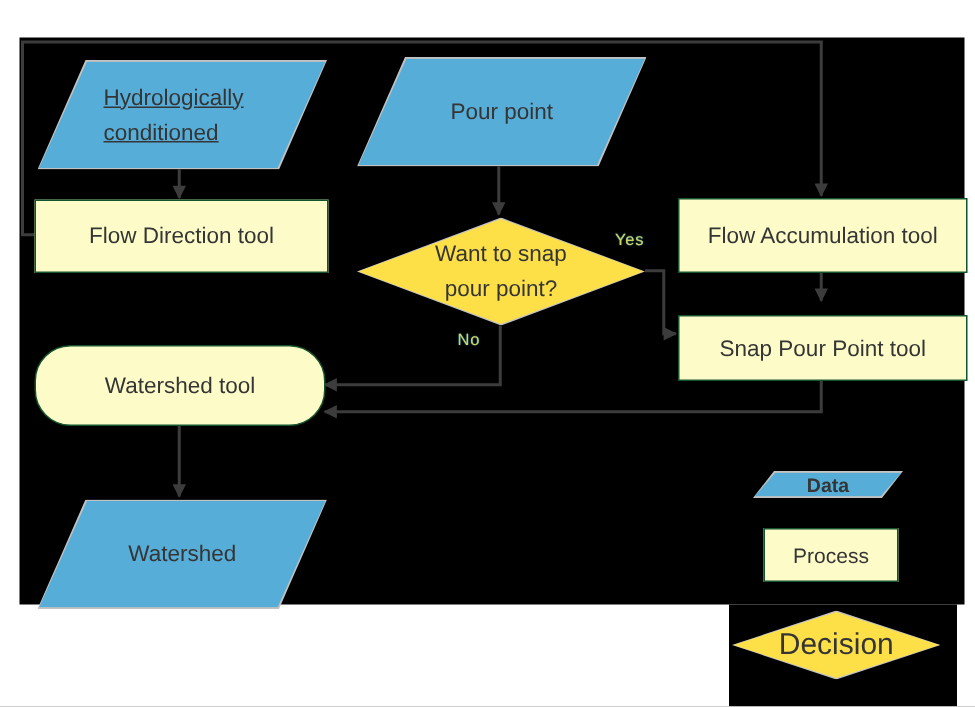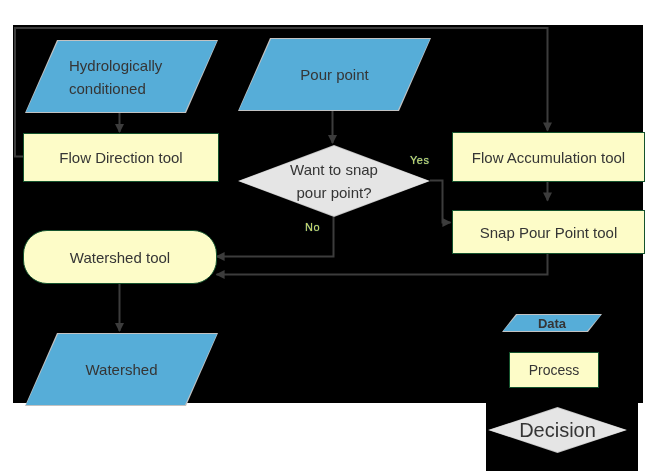--- a/index.html
+++ b/index.html
@@ -13,25 +13,25 @@
         color:#353535;font-size:15px;}
   
   .clip-outer{position:absolute;inset:0;}
   .clip-inner{position:absolute;inset:1px;display:flex;align-items:center;justify-content:center;
               flex-direction:column;text-align:center;}
   .pgram  .clip-outer,.pgram  .clip-inner{clip-path:polygon(32px 0,100% 0,calc(100% - 32px) 100%,0 100%);}
   .pgram-sm .clip-outer,.pgram-sm .clip-inner{clip-path:polygon(14px 0,100% 0,calc(100% - 14px) 100%,0 100%);}
   .diamond .clip-outer,.diamond .clip-inner{clip-path:polygon(50% 0,100% 50%,50% 100%,0 50%);}
   .clip-outer{background:#c2c2c2;}
   .fill-data .clip-inner{background:#56add8;}
-  .fill-decision .clip-inner{background:#e5e5e5;}
+  .fill-decision .clip-inner{background:#fde047;}
   .process{background:#fdfcc8;border:1px solid #14532d;display:flex;align-items:center;
            justify-content:center;text-align:center;}
   .dem-text{position:absolute;inset:1px;display:flex;flex-direction:column;justify-content:center;
-            padding-left:42px;line-height:23px;text-align:left;}
+            padding-left:42px;line-height:23px;text-align:left;text-decoration:underline;}
   .branch-label{position:absolute;z-index:3;font-size:11px;color:#d3d45e;
                 text-shadow:0 0 1px #47b9d8;letter-spacing:0.5px;}
   .legend-label{font-size:13px;}
 </style>
 </head>
 <body>
 
 <div id="stage">
 
   <div class="canvas-black" style="left:13px;top:25px;width:630px;height:378px;"></div>

